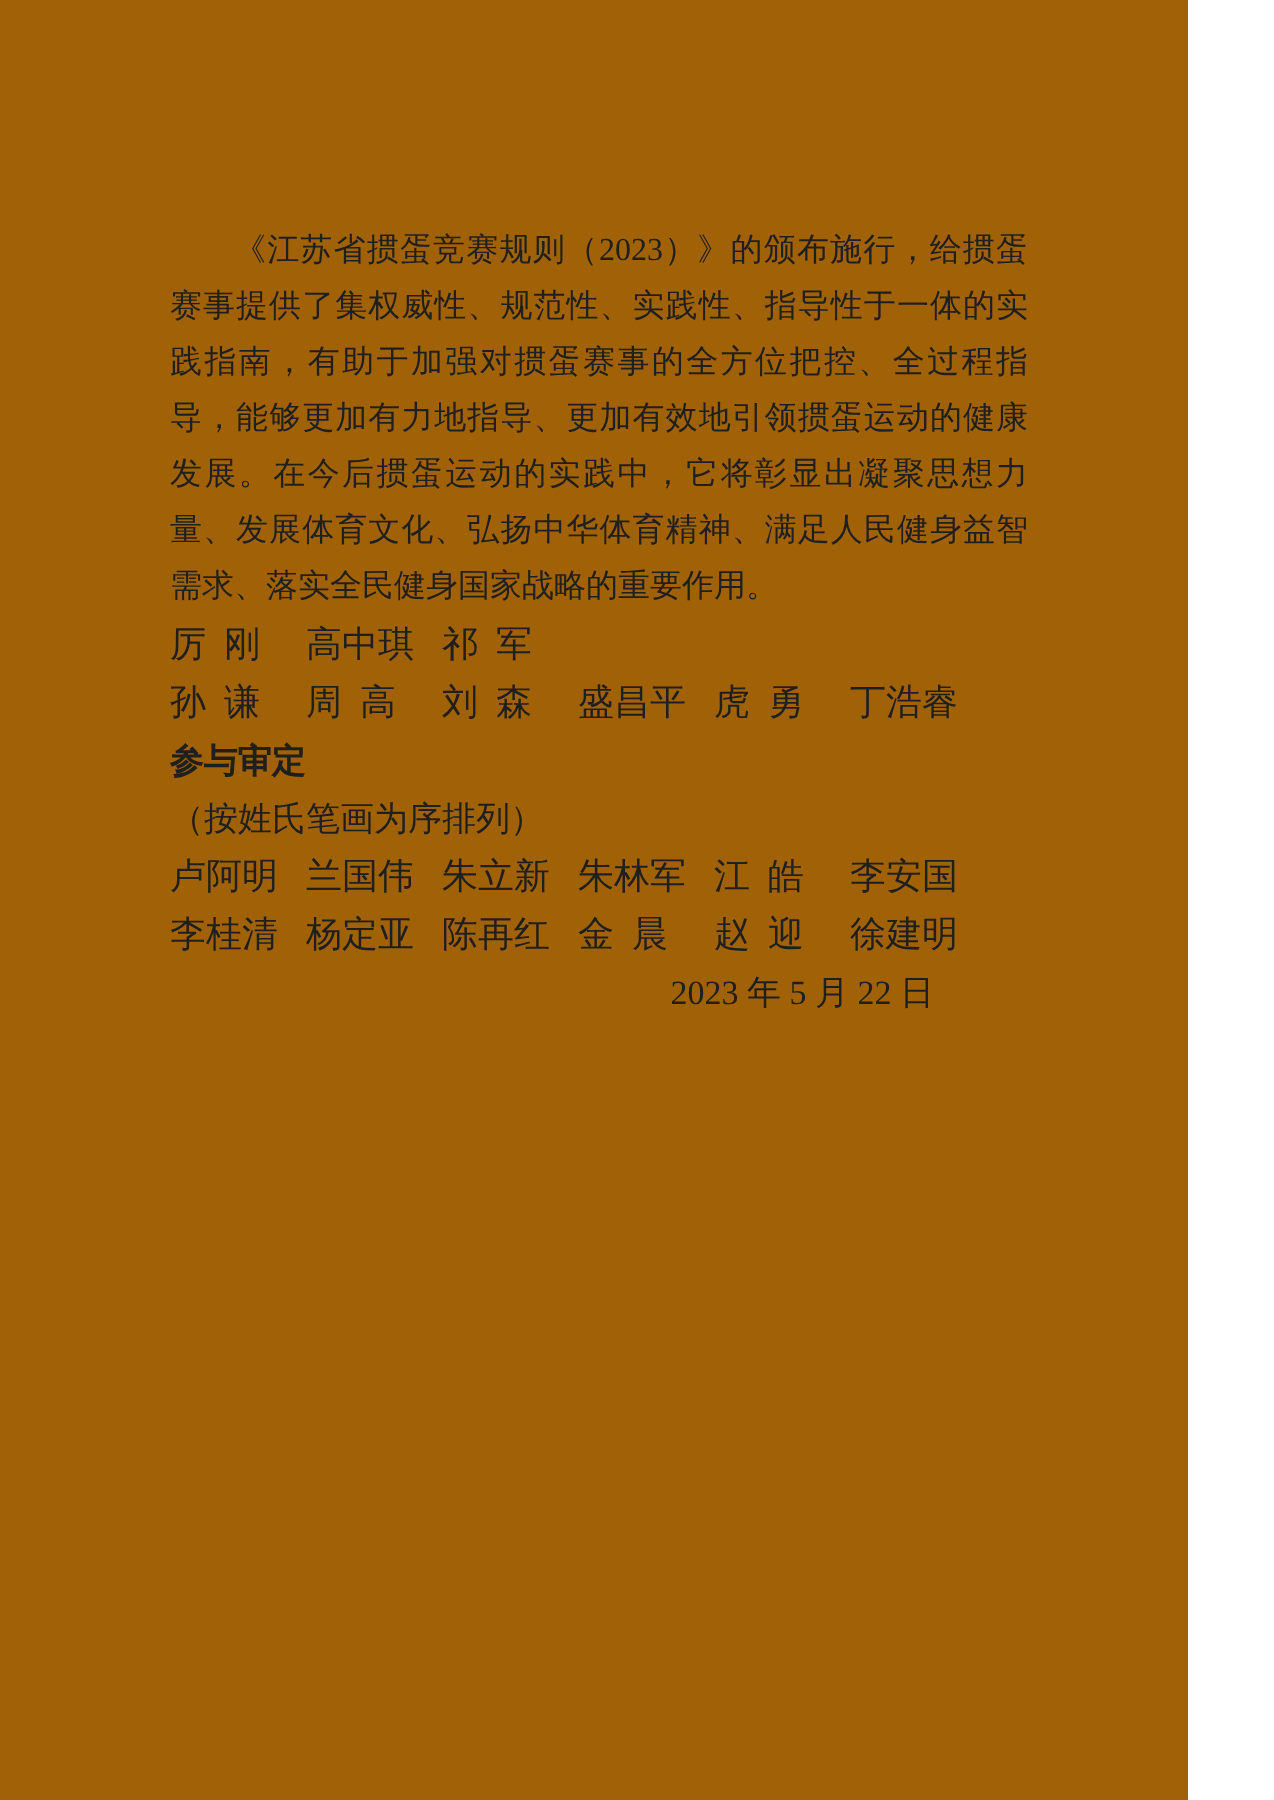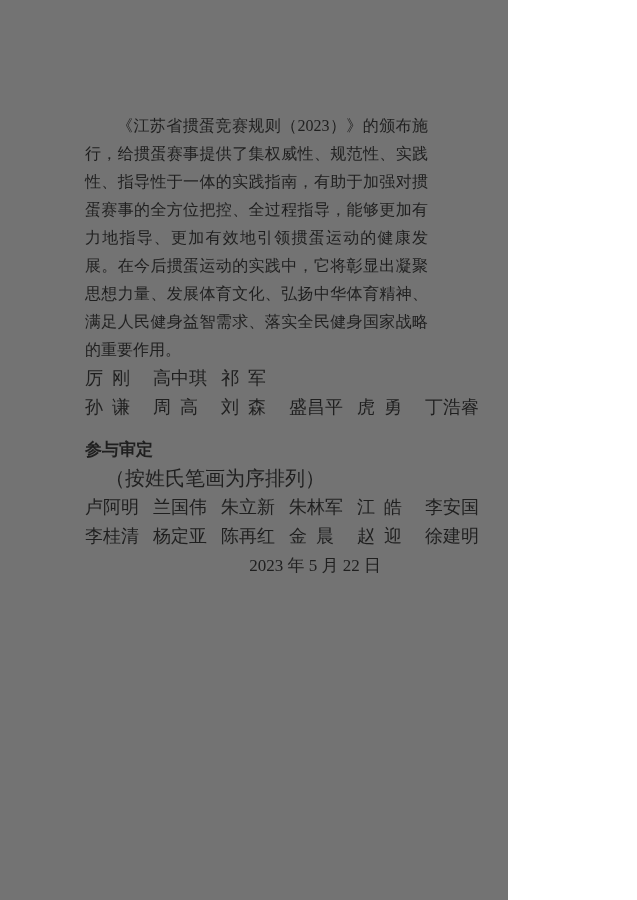--- a/index.html
+++ b/index.html
@@ -9,49 +9,48 @@
   }
   body {
     width: 637px;
     height: 900px;
     font-family: "Liberation Serif", "DejaVu Serif", serif;
     color: #1f1f1f;
     overflow: hidden;
   }
   .doc-page {
     box-sizing: border-box;
-    width: 508px;
+    width: 594px;
     height: 900px;
     padding: 112px 80px 0 85px;
-    background: #737373;
+    background: #a16207;
   }
   .intro-paragraph {
     margin: 0;
     font-size: 16px;
     line-height: 28px;
     text-align: justify;
     text-justify: inter-ideograph;
     text-indent: 2em;
     word-break: break-all;
   }
   .sec-heading {
     margin: 0;
     margin-top: 38px;
     font-size: 17px;
     font-weight: bold;
     line-height: 29px;
   }
   .sec-heading.second {
-    margin-top: 13px;
+    margin-top: 0;
   }
   .sort-note {
-    font-size: 20px;
+    font-size: 17px;
     line-height: 29px;
     white-space: pre;
-    margin-left: 20px;
   }
   .name-row {
     display: flex;
     flex-wrap: nowrap;
     column-gap: 14px;
     font-size: 18px;
     line-height: 29px;
   }
   .name-cell {
     display: inline-block;

